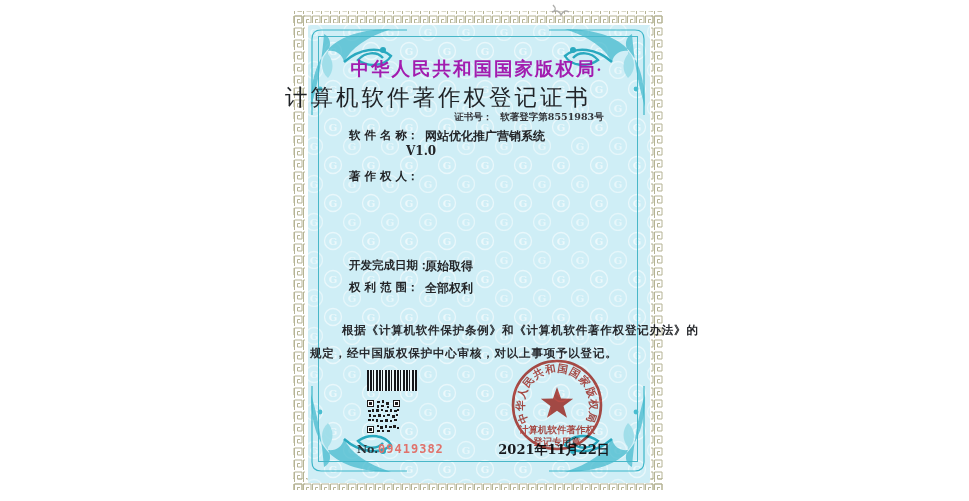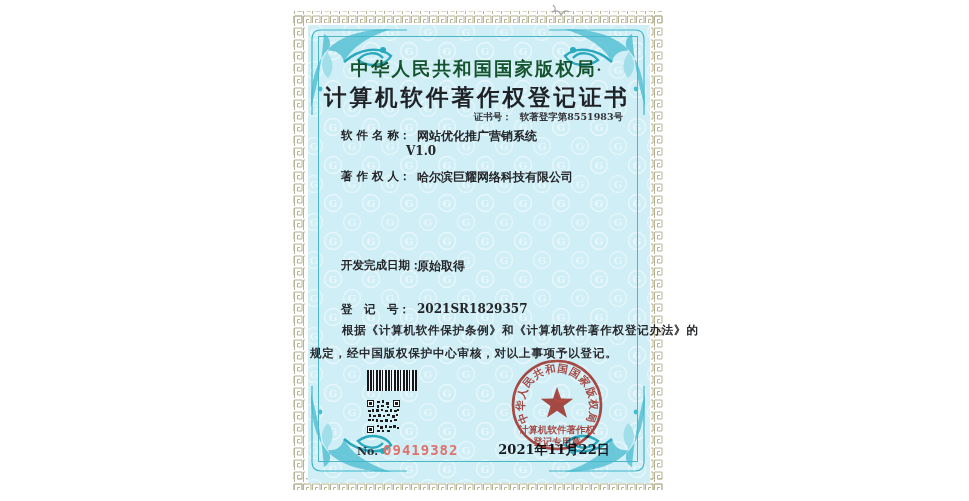--- a/index.html
+++ b/index.html
@@ -5,35 +5,35 @@
   html,body{margin:0;padding:0;}
   body{
     width:969px;height:501px;overflow:hidden;background:#ffffff;
     font-family:"DejaVu Serif","Liberation Serif",serif;
   }
   .page{position:relative;width:969px;height:501px;background:#ffffff;}
   .cert{position:absolute;left:285px;top:3px;width:386px;height:495px;background:#ffffff;}
   .decor{position:absolute;left:0;top:0;z-index:1;overflow:visible;}
   .content{position:absolute;left:0;top:0;width:386px;height:495px;z-index:3;color:#232528;}
   .content div{position:absolute;}
-  .title1{left:0;top:53px;width:384px;text-align:center;font-size:18.5px;font-weight:bold;letter-spacing:2px;color:#14532d;white-space:nowrap;}
+  .title1{left:0;top:53px;width:384px;text-align:center;font-size:18.5px;font-weight:bold;letter-spacing:2px;color:#a21caf;white-space:nowrap;}
   .title1 .dot{font-size:14px;}
-  .title2{left:0;top:79px;width:384px;text-align:center;font-size:22.5px;font-weight:bold;letter-spacing:3px;color:#1f2226;white-space:nowrap;}
-  .certno{left:150px;top:108px;width:188px;text-align:right;font-size:9.5px;font-weight:bold;color:#33353a;white-space:nowrap;}
+  .title2{left:0;top:79px;width:384px;font-size:22.5px;font-weight:normal;letter-spacing:3px;color:#1f2226;white-space:nowrap;}
+  .certno{left:150px;top:108px;width:188px;text-align:center;font-size:9.5px;font-weight:bold;color:#33353a;white-space:nowrap;}
   .certno .lbl{margin-right:8px;}
-  .row{left:4px;top:0;width:384px;height:16px;}
+  .row{left:12px;top:0;width:384px;height:16px;}
   .row .lbl{position:absolute;left:52px;font-size:11.5px;font-weight:bold;white-space:nowrap;}
   .row .val{position:absolute;left:128px;font-size:12px;font-weight:bold;white-space:nowrap;text-align:right;}
   .vline2{left:121px;font-size:12px;font-weight:bold;}
   .stmt{font-size:11.5px;font-weight:bold;letter-spacing:0.8px;white-space:nowrap;color:#26282c;}
   .barcode{left:82px;top:367px;width:50px;height:21px;
     background:repeating-linear-gradient(90deg,#15161a 0 1.6px,#eef6f8 1.6px 2.6px,#15161a 2.6px 5.4px,#eef6f8 5.4px 6.2px,#15161a 6.2px 7.2px,#eef6f8 7.2px 9px);}
   .qr{left:82px;top:397px;width:33px;height:33px;}
   .serial{left:72px;top:439px;font-size:11px;font-weight:bold;color:#2b2d31;white-space:nowrap;}
-  .serial .num{color:#e0726b;letter-spacing:1px;margin-left:5px;font-family:"DejaVu Sans Mono","Liberation Mono",monospace;font-size:14px;}
+  .serial .num{color:#e0726b;letter-spacing:1px;font-family:"DejaVu Sans Mono","Liberation Mono",monospace;font-size:12px;}
   .sealwrap{position:absolute;left:0;top:0;z-index:4;mix-blend-mode:multiply;opacity:.9;}
   .issuedate{left:199px;top:438px;width:140px;text-align:center;font-size:13px;font-weight:bold;color:#17181c;z-index:6;white-space:nowrap;}
 </style>
 </head>
 <body>
 
 <div class="page">
   <div class="cert">
 
     <svg class="decor" width="386" height="495" viewBox="0 0 386 495">
@@ -95,29 +95,28 @@
       <div class="certno"><span class="lbl">证书号：</span><span>软著登字第8551983号</span></div>
 
       <div class="row" style="top:125px">
         <span class="lbl">软 件 名 称：</span>
         <span class="val">网站优化推广营销系统</span>
       </div>
       <div class="vline2" style="top:141px">V1.0</div>
 
       <div class="row" style="top:166px">
         <span class="lbl">著 作 权 人：</span>
-        <span class="val">哈尔滨巨耀网络科技有限公司</span>
       </div>
       <div class="row" style="top:255px">
         <span class="lbl">开发完成日期：</span>
         <span class="val">原始取得</span>
       </div>
-      <div class="row" style="top:299px">
-        <span class="lbl">登　记　号：</span>
-        <span class="val">2021SR1829357</span>
+      <div class="row" style="top:277px">
+        <span class="lbl">权 利 范 围：</span>
+        <span class="val">全部权利</span>
       </div>
 
       <div class="stmt" style="left:25px;top:343px">规定，经中国版权保护中心审核，对以上事项予以登记。</div>
       <div class="stmt" style="left:57px;top:320px">根据《计算机软件保护条例》和《计算机软件著作权登记办法》的</div>
 
       <div class="barcode"></div>
 
       <div class="qr">
         <svg width="33" height="33" viewBox="0 0 33 33" shape-rendering="crispEdges">
           <g fill="#1c1c1c">

